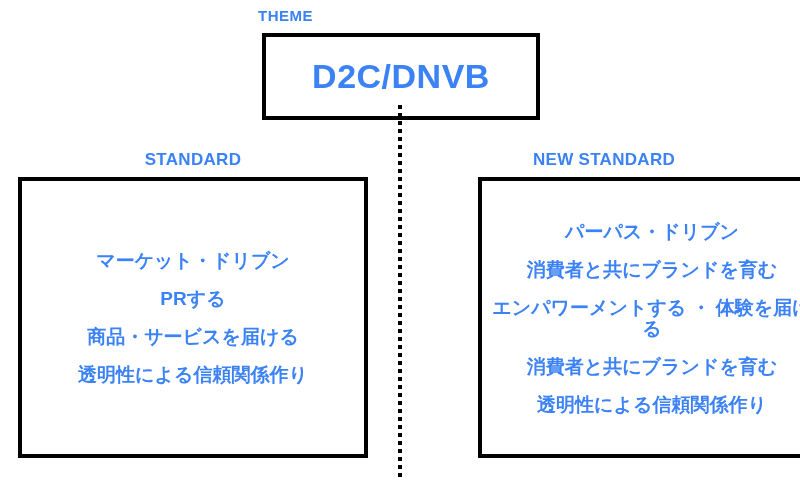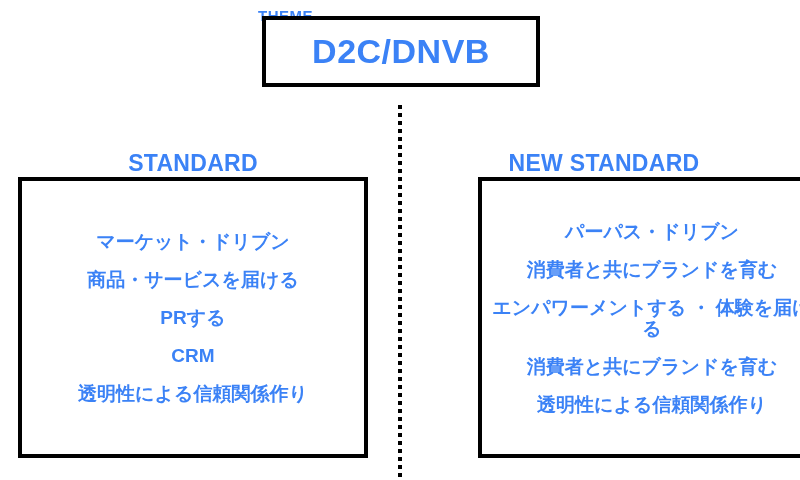--- a/index.html
+++ b/index.html
@@ -20,23 +20,23 @@
     position: absolute;
     left: 258px;
     top: 7px;
     font-size: 15px;
     font-weight: bold;
     letter-spacing: 0.5px;
   }
   .theme-box {
     position: absolute;
     left: 262px;
-    top: 16px;
+    top: 33px;
     width: 278px;
-    height: 71px;
+    height: 87px;
     border: 4px solid #000000;
     box-sizing: border-box;
     display: flex;
     align-items: center;
     justify-content: center;
     background: #ffffff;
   }
   .theme-title {
     font-size: 34px;
     font-weight: bold;
@@ -46,21 +46,21 @@
     position: absolute;
     left: 398px;
     top: 105px;
     width: 4px;
     height: 375px;
     background-image: repeating-linear-gradient(180deg, #000000 0px, #000000 4px, transparent 4px, transparent 8px);
   }
   .col-label {
     position: absolute;
     top: 150px;
-    font-size: 23px;
+    font-size: 17px;
     font-weight: bold;
     text-align: center;
     letter-spacing: 0.3px;
   }
   .col-label.left  { left: 18px;  width: 350px; }
   .col-label.right { left: 430px; width: 348px; }
   .list-box {
     position: absolute;
     top: 177px;
     height: 281px;
@@ -93,23 +93,22 @@
   </div>
 
   <div class="divider"></div>
 
   <div class="col-label left">STANDARD</div>
 
   <div class="col-label right">NEW STANDARD</div>
 
   <div class="list-box left">
       <div class="box-item">マーケット・ドリブン</div>
+      <div class="box-item">PRする</div>
       <div class="box-item">商品・サービスを届ける</div>
-      <div class="box-item">PRする</div>
-      <div class="box-item">CRM</div>
       <div class="box-item">透明性による信頼関係作り</div>
     </div>
 
   <div class="list-box right">
       <div class="box-item">パーパス・ドリブン</div>
       <div class="box-item">消費者と共にブランドを育む</div>
       <div class="box-item">エンパワーメントする ・ 体験を届ける</div>
       <div class="box-item">消費者と共にブランドを育む</div>
       <div class="box-item">透明性による信頼関係作り</div>
     </div>

